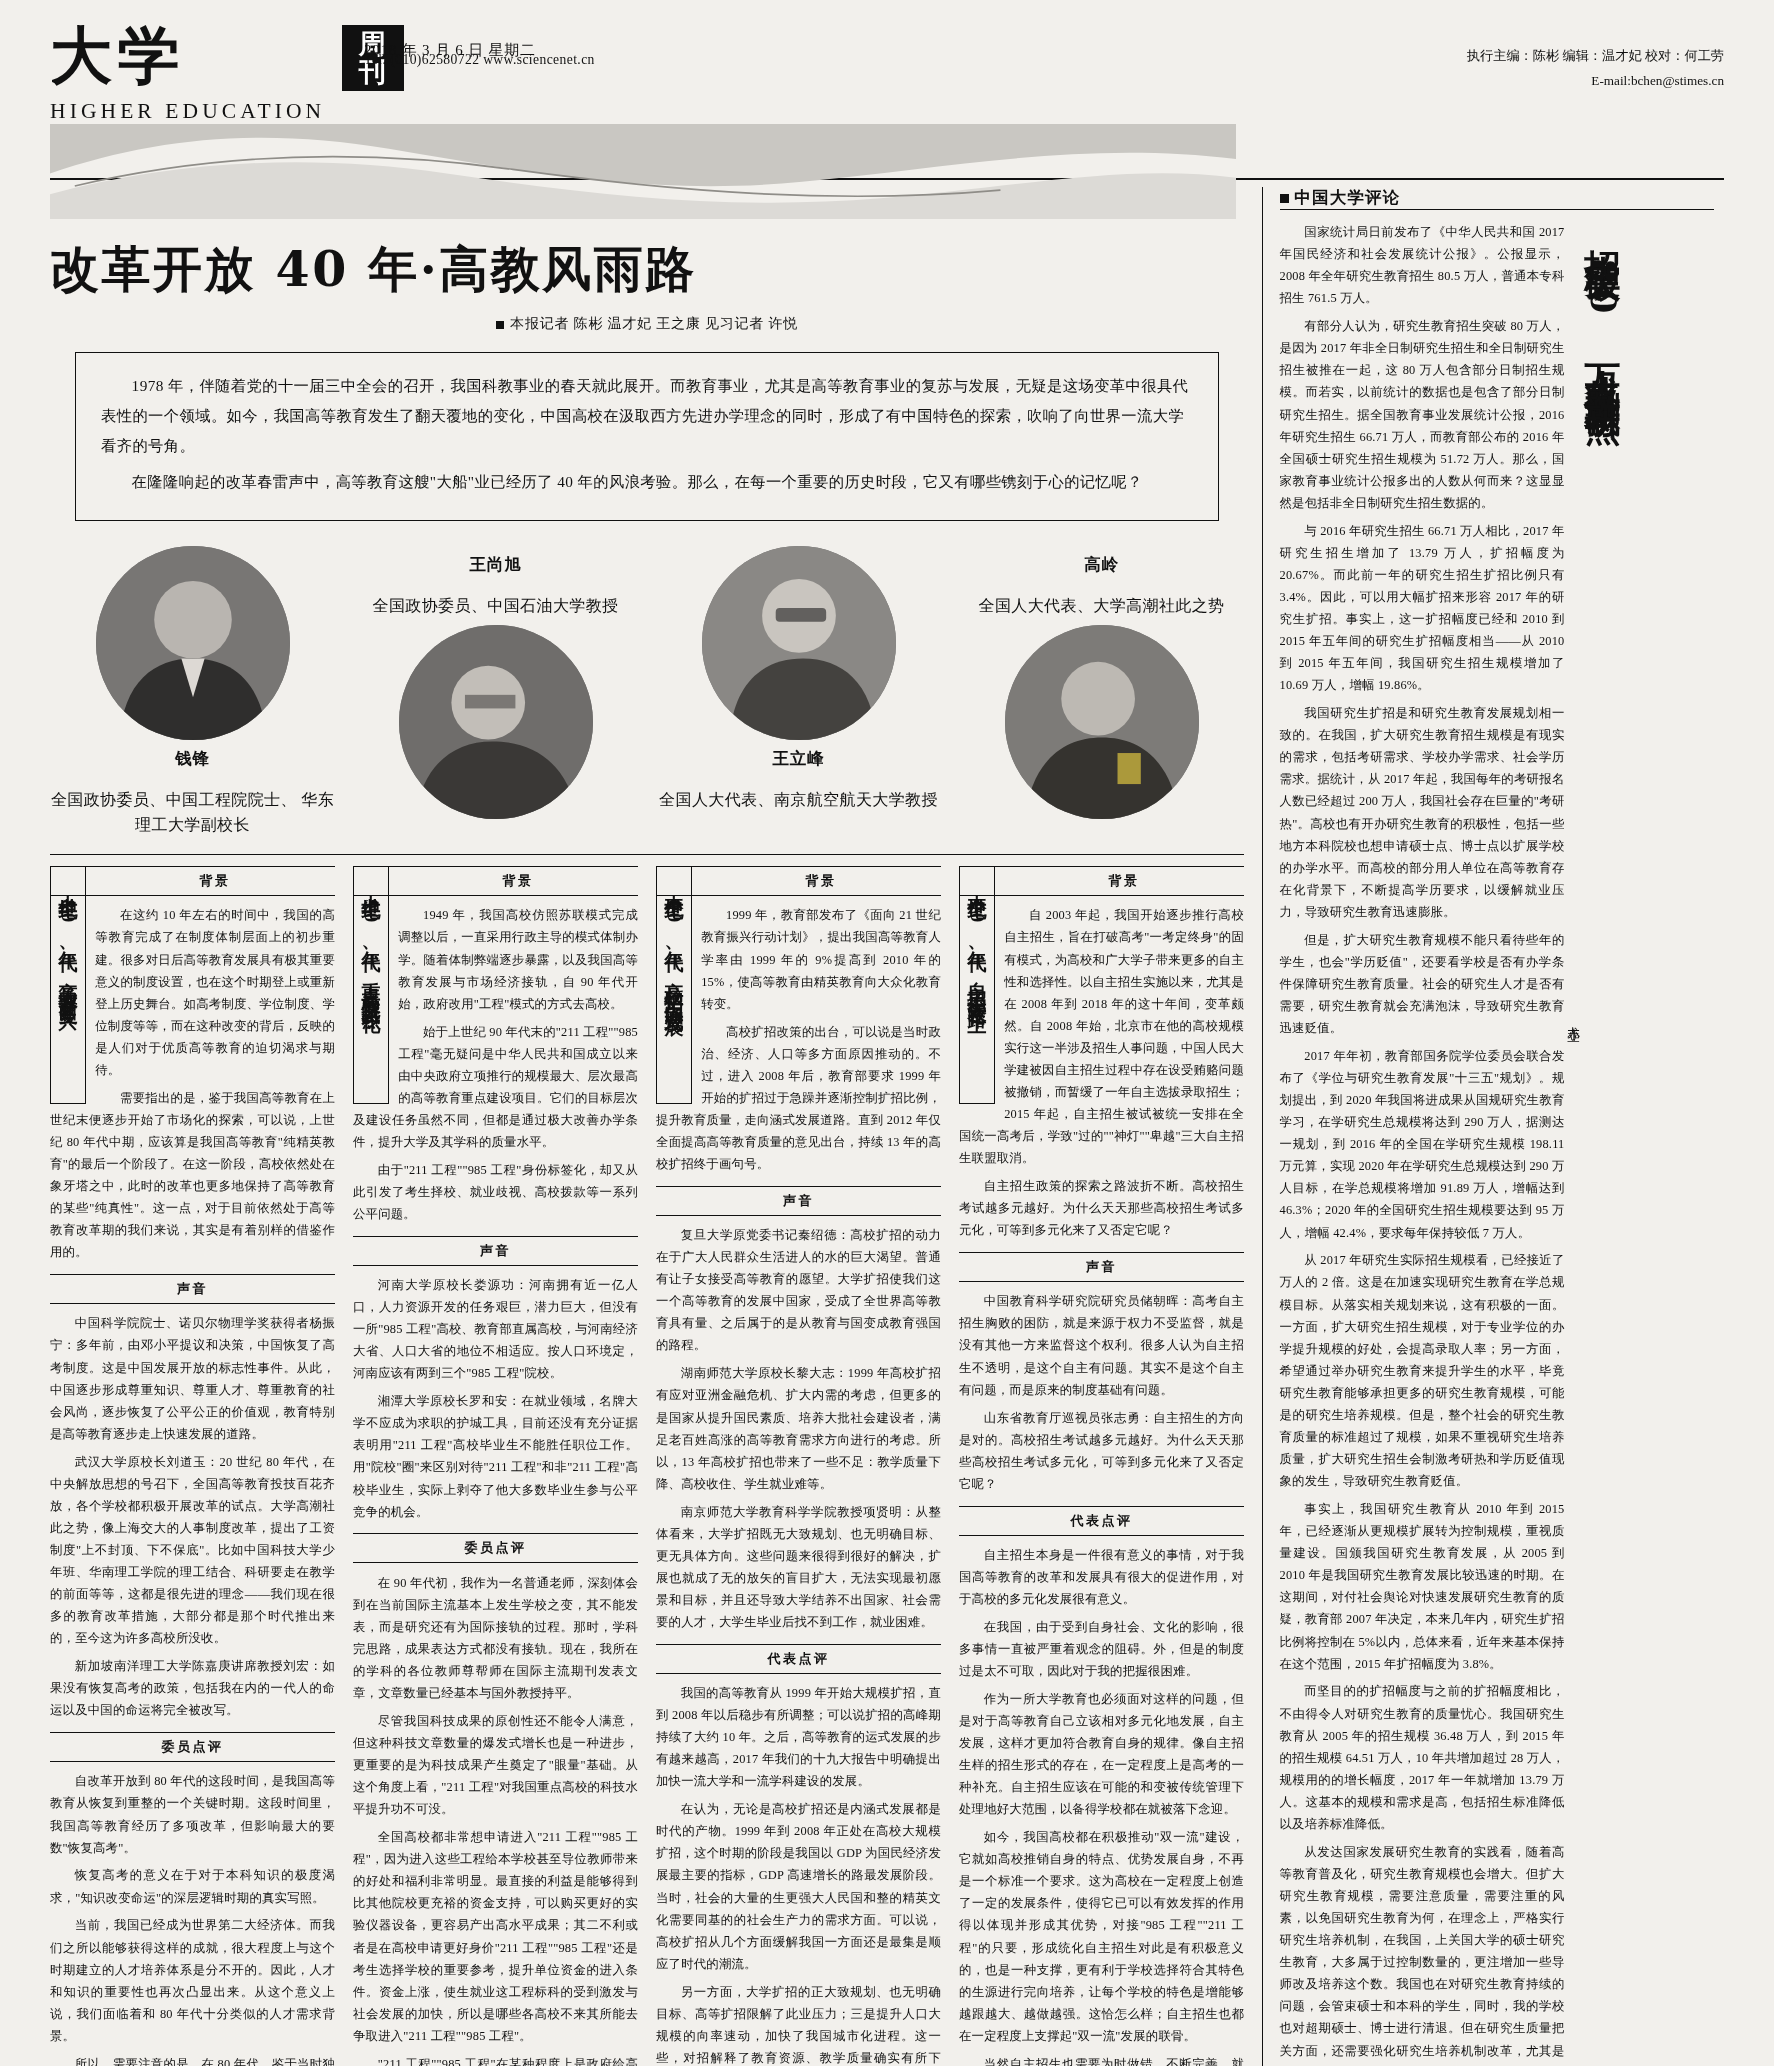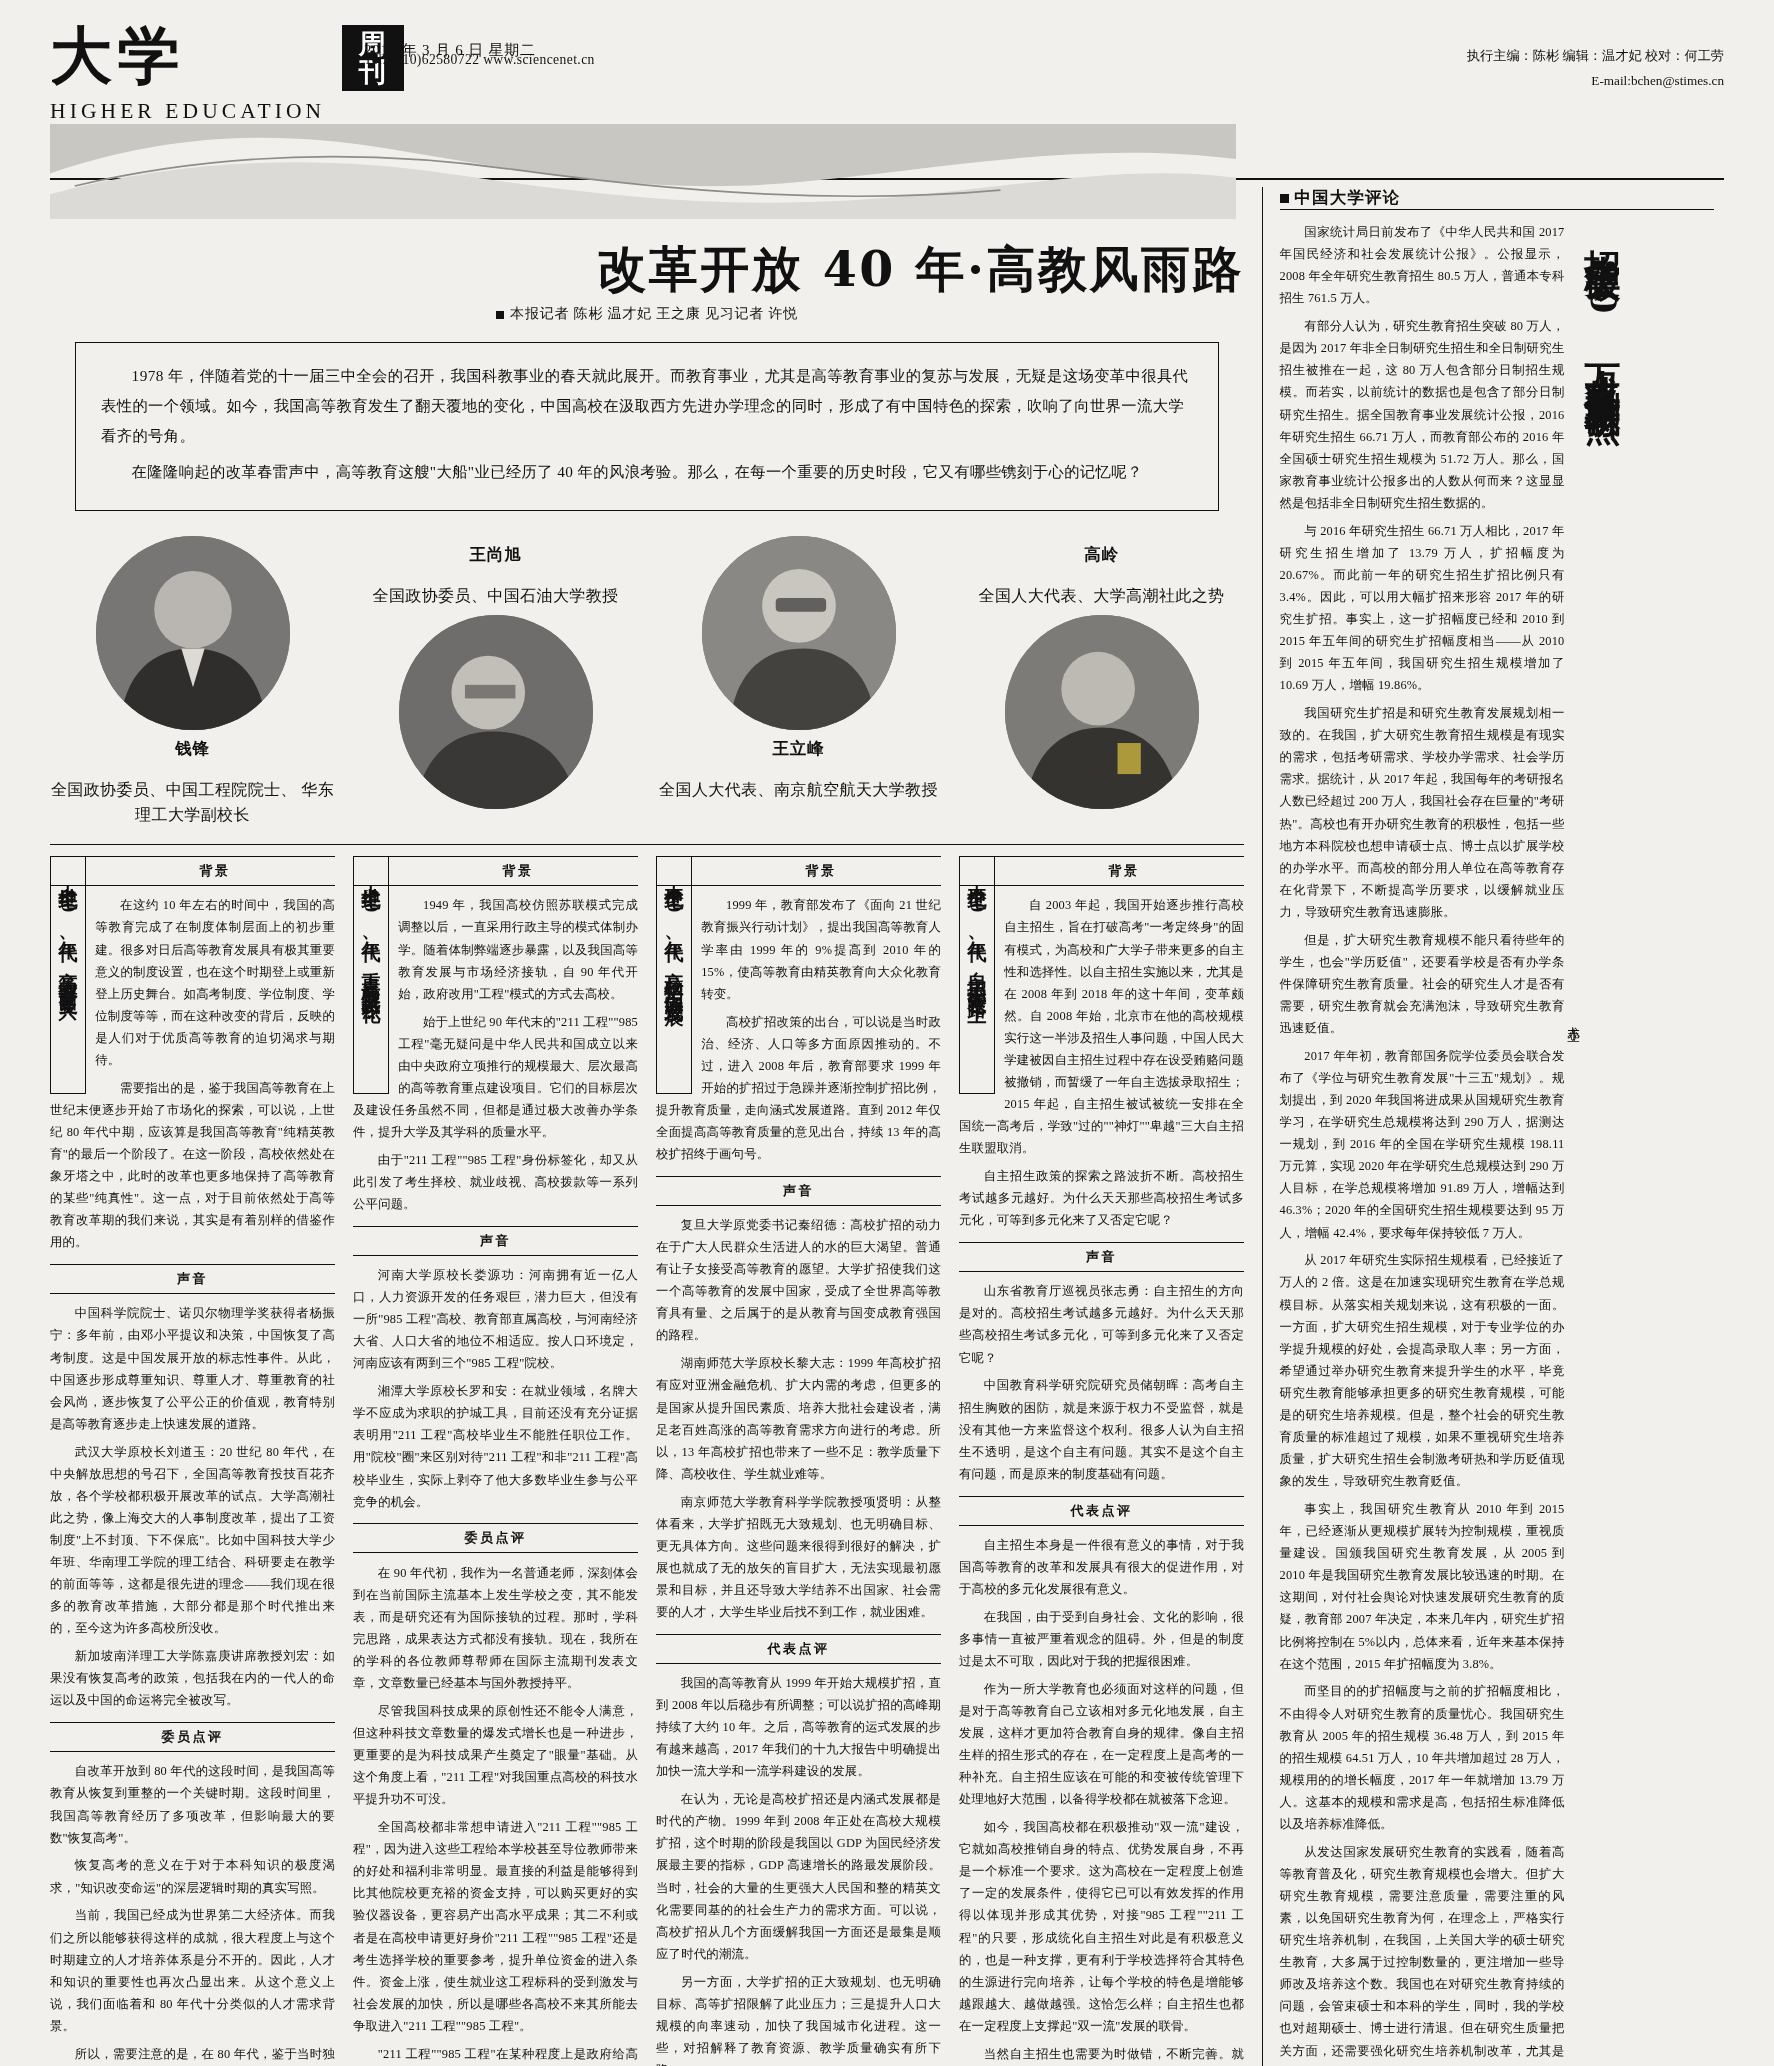--- a/index.html
+++ b/index.html
@@ -14,21 +14,21 @@
   .mh-date{position:absolute;left:314px;top:41px;font-size:15px;letter-spacing:0.8px;}
   .mh-tel{position:absolute;left:314px;top:52px;font-size:13.6px;letter-spacing:0.4px;}
   .mh-right{position:absolute;right:0;top:43px;text-align:right;font-size:13.2px;line-height:1.9;}
   
   .wave{position:absolute;left:50px;top:124px;width:1186px;height:95px;overflow:hidden;pointer-events:none;}
   
   .body-wrap{display:flex;margin:0 50px;padding-top:7.4px;}
   .left-col{width:1194px;}
   .right-col{width:434px;margin-left:18px;border-left:1.2px solid #111;padding-left:16.5px;}
   
-  .headline{text-align:right;font-family:"DejaVu Serif",serif;font-size:49px;font-weight:bold;letter-spacing:2.5px;margin:50px 0 2px;}
+  .headline{text-align:left;font-family:"DejaVu Serif",serif;font-size:49px;font-weight:bold;letter-spacing:2.5px;margin:50px 0 12px;}
   .byline{text-align:center;font-size:14px;letter-spacing:0.8px;margin-bottom:19px;}
   .byline .sq{display:inline-block;width:8.3px;height:8.3px;background:#111;margin-right:5.8px;vertical-align:middle;}
   .lede{border:1.2px solid #111;padding:18px 25px;font-size:15.3px;line-height:1.95;text-indent:2em;letter-spacing:0.4px;margin:0 25px 25px;}
   .lede p{margin:0 0 5.8px;}
   
   .portraits{display:flex;justify-content:space-between;margin:8.3px 0 0;}
   .portrait{width:285px;text-align:center;position:relative;}
   .pcircle{width:194px;height:194px;border-radius:50%;overflow:hidden;margin:0 auto;background:#6e6e6e;position:relative;}
   .pcircle .ph{position:absolute;inset:0;}
   .pname{font-size:16.5px;font-weight:bold;margin-top:7.4px;letter-spacing:0.8px;}
@@ -204,22 +204,22 @@
           <p class="t">另一方面，大学扩招的正大致规划、也无明确目标、高等扩招限解了此业压力；三是提升人口大规模的向率速动，加快了我国城市化进程。这一些，对招解释了教育资源、教学质量确实有所下降。</p>
 
         </div>
 
         <div class="col">
           <div class="era">本世纪 10 年代、自主招生探索在路上</div>
           <div class="seg-title first">背景</div>
           <p class="t">自 2003 年起，我国开始逐步推行高校自主招生，旨在打破高考"一考定终身"的固有模式，为高校和广大学子带来更多的自主性和选择性。以自主招生实施以来，尤其是在 2008 年到 2018 年的这十年间，变革颇然。自 2008 年始，北京市在他的高校规模实行这一半涉及招生人事问题，中国人民大学建被因自主招生过程中存在设受贿赂问题被撤销，而暂缓了一年自主选拔录取招生；2015 年起，自主招生被试被统一安排在全国统一高考后，学致"过的""神灯""卑越"三大自主招生联盟取消。</p>
           <p class="t">自主招生政策的探索之路波折不断。高校招生考试越多元越好。为什么天天那些高校招生考试多元化，可等到多元化来了又否定它呢？</p>
           <div class="seg-title">声音</div>
+          <p class="t">中国教育科学研究院研究员储朝晖：高考自主招生胸败的困防，就是来源于权力不受监督，就是没有其他一方来监督这个权利。很多人认为自主招生不透明，是这个自主有问题。其实不是这个自主有问题，而是原来的制度基础有问题。</p>
           <p class="t">山东省教育厅巡视员张志勇：自主招生的方向是对的。高校招生考试越多元越好。为什么天天那些高校招生考试多元化，可等到多元化来了又否定它呢？</p>
-          <p class="t">中国教育科学研究院研究员储朝晖：高考自主招生胸败的困防，就是来源于权力不受监督，就是没有其他一方来监督这个权利。很多人认为自主招生不透明，是这个自主有问题。其实不是这个自主有问题，而是原来的制度基础有问题。</p>
           <div class="seg-title">代表点评</div>
           <p class="t">自主招生本身是一件很有意义的事情，对于我国高等教育的改革和发展具有很大的促进作用，对于高校的多元化发展很有意义。</p>
           <p class="t">在我国，由于受到自身社会、文化的影响，很多事情一直被严重着观念的阻碍。外，但是的制度过是太不可取，因此对于我的把握很困难。</p>
           <p class="t">作为一所大学教育也必须面对这样的问题，但是对于高等教育自己立该相对多元化地发展，自主发展，这样才更加符合教育自身的规律。像自主招生样的招生形式的存在，在一定程度上是高考的一种补充。自主招生应该在可能的和变被传统管理下处理地好大范围，以备得学校都在就被落下念迎。</p>
           <p class="t">如今，我国高校都在积极推动"双一流"建设，它就如高校推销自身的特点、优势发展自身，不再是一个标准一个要求。这为高校在一定程度上创造了一定的发展条件，使得它已可以有效发挥的作用得以体现并形成其优势，对接"985 工程""211 工程"的只要，形成统化自主招生对此是有积极意义的，也是一种支撑，更有利于学校选择符合其特色的生源进行完向培养，让每个学校的特色是增能够越跟越大、越做越强。这恰怎么样；自主招生也都在一定程度上支撑起"双一流"发展的联骨。</p>
           <p class="t">当然自主招生也需要为时做错，不断完善。就我国自主招生的现状来看，确实还存在还需改善。首先是每一个区学都应该公开透明；体现出中。其次看个高校都要从其自身的情况出发，自主招生与高考如何更大、融合等方法。</p>
 
         </div>
 
       </div>

